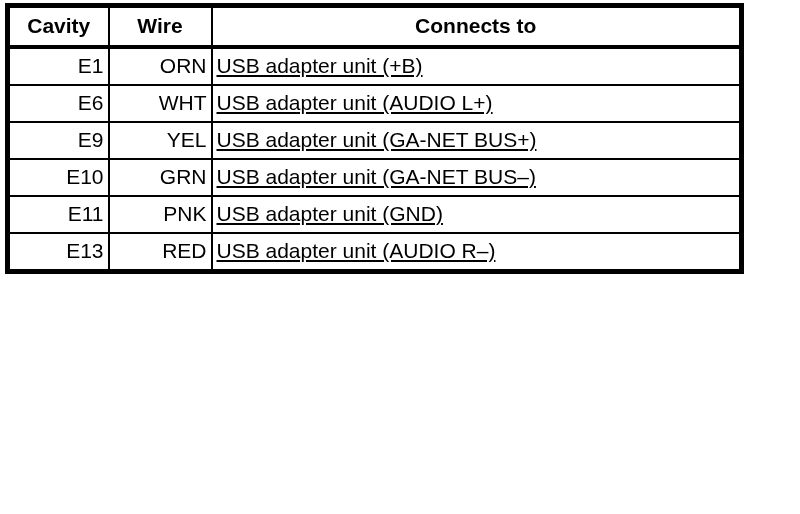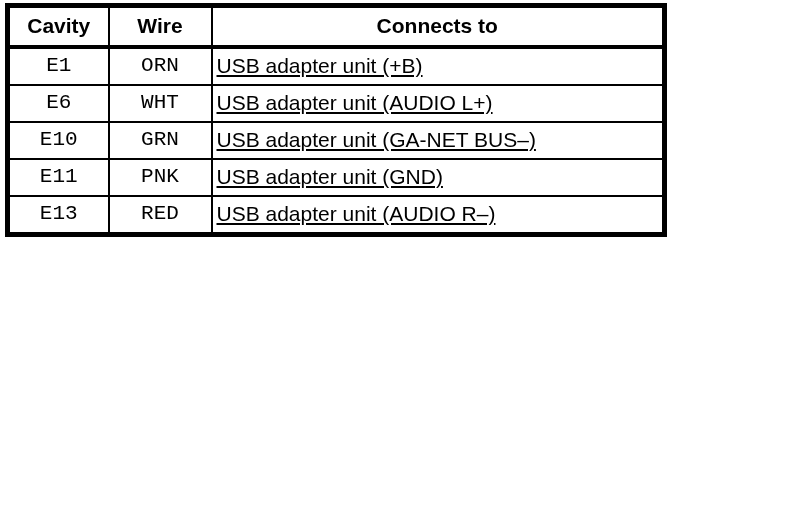--- a/index.html
+++ b/index.html
@@ -16,21 +16,21 @@
     width: 800px;
     height: 514px;
     box-sizing: border-box;
     padding: 3px 0 0 5px;
     background: #ffffff;
     overflow: hidden;
   }
   table.wiring {
     border-collapse: collapse;
     table-layout: fixed;
-    width: 662px;
+    width: 739px;
     border: 5px solid #000000;
     background: #ffffff;
   }
   col.col-cavity { width: 101px; }
   col.col-wire   { width: 103px; }
   table.wiring th,
   table.wiring td {
     border: 2px solid #000000;
     font-size: 21px;
     line-height: 28px;
@@ -39,21 +39,21 @@
   }
   table.wiring thead th {
     font-weight: bold;
     text-align: center;
     padding: 4px 2px 5px 2px;
     border-bottom: 4px solid #000000;
   }
   table.wiring td {
     padding: 3px 4px 4px 4px;
   }
-  td.center { text-align: center; font-family: Liberation Mono, monospace; }
+  td.center { text-align: right; }
   td.connects {
     text-align: left;
     white-space: pre-wrap;
     text-decoration: underline;
   }
 </style>
 </head>
 <body>
 
 <div class="page">
@@ -75,20 +75,25 @@
           <td class="center">E1</td>
           <td class="center">ORN</td>
           <td class="connects">USB adapter unit (+B)</td>
         </tr>
         <tr>
           <td class="center">E6</td>
           <td class="center">WHT</td>
           <td class="connects">USB adapter unit (AUDIO L+)</td>
         </tr>
         <tr>
+          <td class="center">E9</td>
+          <td class="center">YEL</td>
+          <td class="connects">USB adapter unit (GA-NET BUS+)</td>
+        </tr>
+        <tr>
           <td class="center">E10</td>
           <td class="center">GRN</td>
           <td class="connects">USB adapter unit (GA-NET BUS–)</td>
         </tr>
         <tr>
           <td class="center">E11</td>
           <td class="center">PNK</td>
           <td class="connects">USB adapter unit (GND)</td>
         </tr>
         <tr>

